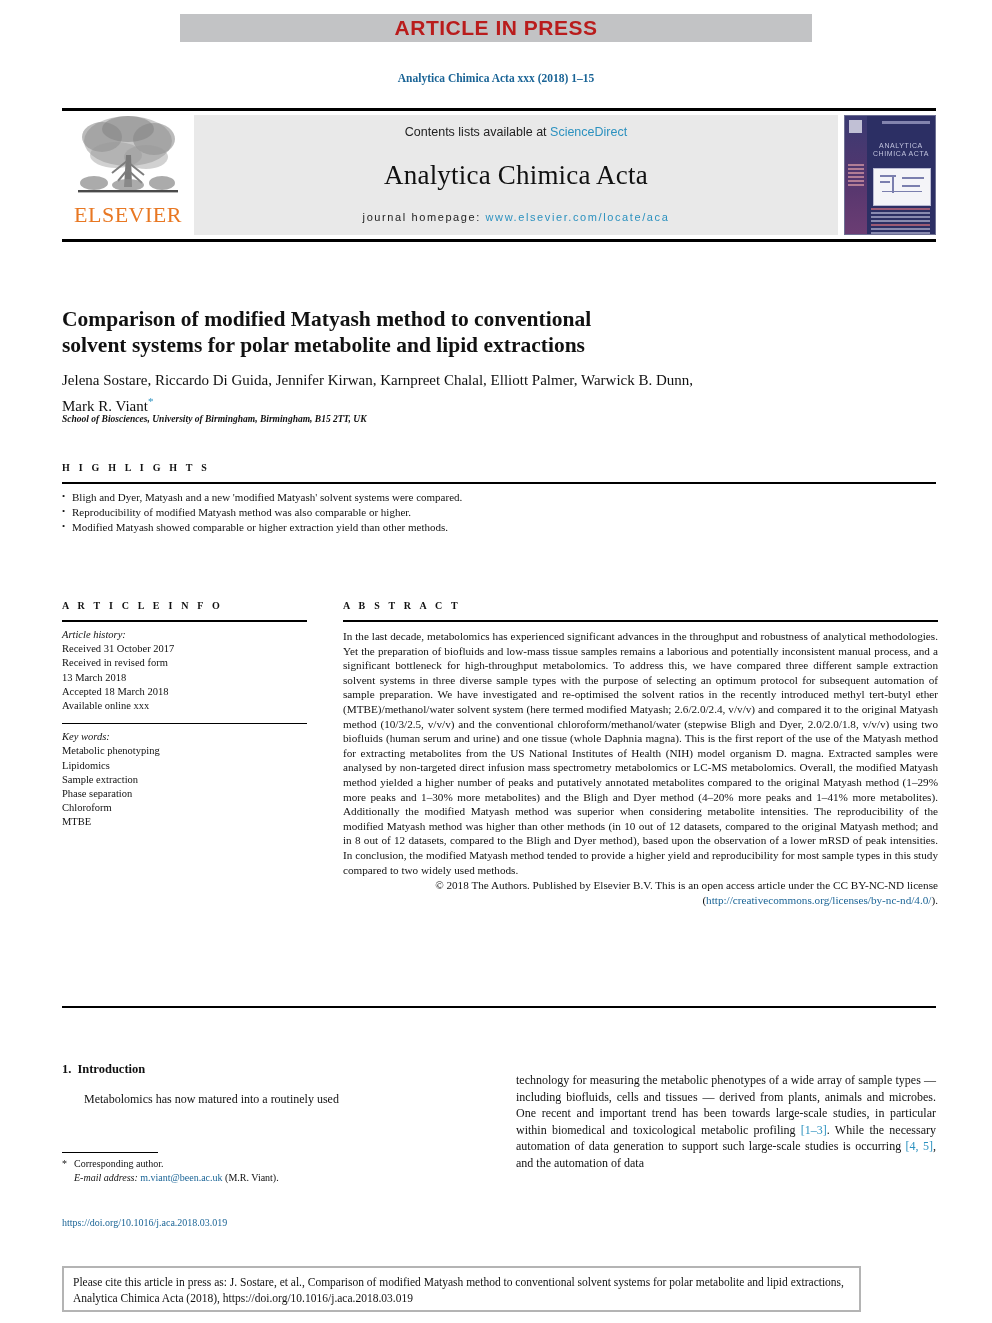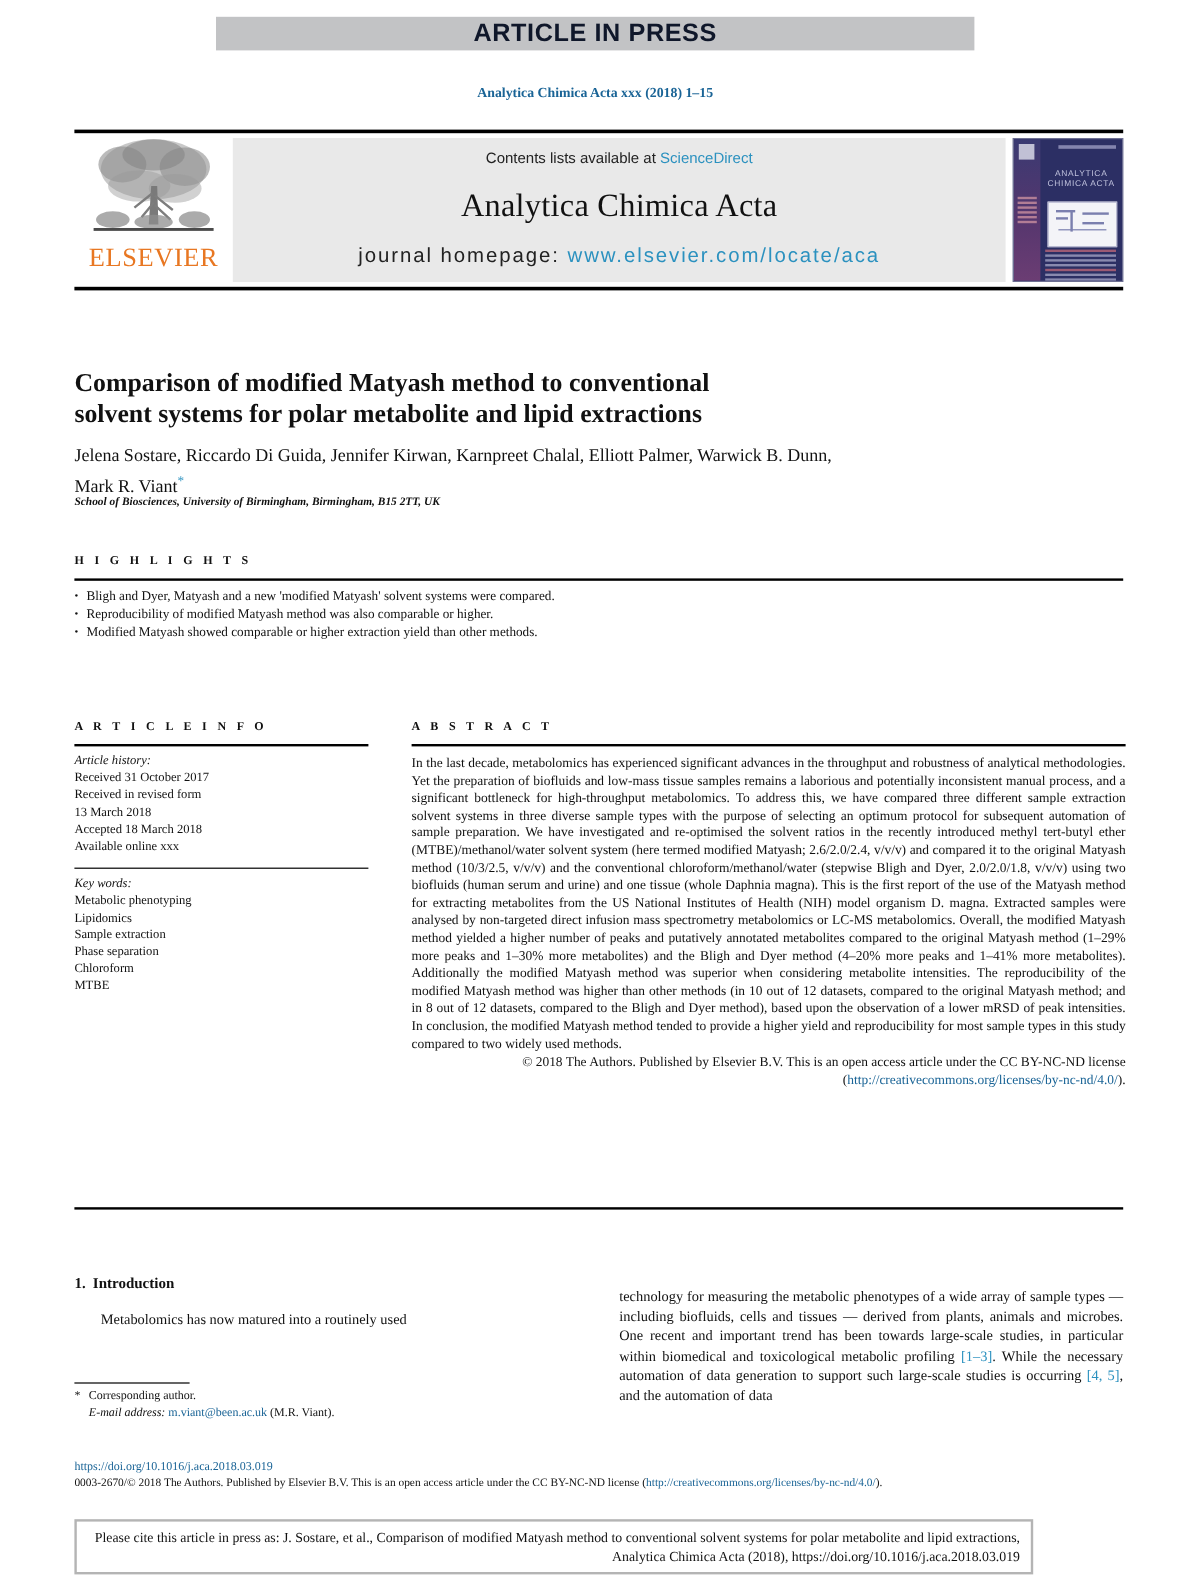--- a/index.html
+++ b/index.html
@@ -25,21 +25,21 @@
     height: 28px;
     background: #c2c3c5;
     display: flex;
     align-items: center;
     justify-content: center;
   }
   .press-banner .txt {
     font-family: "Liberation Sans", sans-serif;
     font-weight: bold;
     font-size: 21px;
-    color: #0f172a;
+    color: #b91c1c;
     letter-spacing: 0.5px;
   }
 
   
   .journal-ref {
     position: absolute;
     left: 0;
     top: 72px;
     width: 992px;
     text-align: center;
@@ -109,21 +109,21 @@
     color: #2b91bf;
   }
   .journal-name {
     font-family: "Liberation Serif", serif;
     font-size: 27px;
     color: #111;
     letter-spacing: 0.2px;
   }
   .homepage-line {
     font-family: "Liberation Sans", sans-serif;
-    font-size: 17px;
+    font-size: 11px;
     color: #222;
     letter-spacing: 1.6px;
   }
   .homepage-line .url {
     color: #2b91bf;
   }
   .cover-thumb {
     flex: 0 0 92px;
     width: 92px;
     margin: 4px 0 4px 0;
@@ -399,21 +399,20 @@
     top: 1266px;
     width: 799px;
     height: 46px;
     border: 2px solid #b4b4b4;
     box-sizing: border-box;
     padding: 6px 9px;
     font-family: "Liberation Serif", serif;
     font-size: 11.5px;
     line-height: 16px;
     color: #111;
-    text-align: right;
   }
 </style>
 </head>
 <body>
 
 <div class="press-banner">
   <span class="txt">ARTICLE IN PRESS</span>
 </div>
 
 <div class="journal-ref">Analytica Chimica Acta xxx (2018) 1–15</div>
@@ -559,18 +558,15 @@
   </div>
   <div class="fl">
     <span class="em">E-mail address:</span>
     <span class="lnk">m.viant@been.ac.uk</span>
     <span>(M.R. Viant).</span>
   </div>
 </div>
 
 <div class="doi-block">
   <div class="doi-line">https://doi.org/10.1016/j.aca.2018.03.019</div>
-  <div class="issn-line">
-    <span>0003-2670/© 2018 The Authors. Published by Elsevier B.V. This is an open access article under the CC BY-NC-ND license (</span><span class="lnk">http://creativecommons.org/licenses/by-nc-nd/4.0/</span><span>).</span>
-  </div>
 </div>
 
 <div class="cite-box">Please cite this article in press as: J. Sostare, et al., Comparison of modified Matyash method to conventional solvent systems for polar metabolite and lipid extractions, Analytica Chimica Acta (2018), https://doi.org/10.1016/j.aca.2018.03.019</div>
 
 </body></html>

